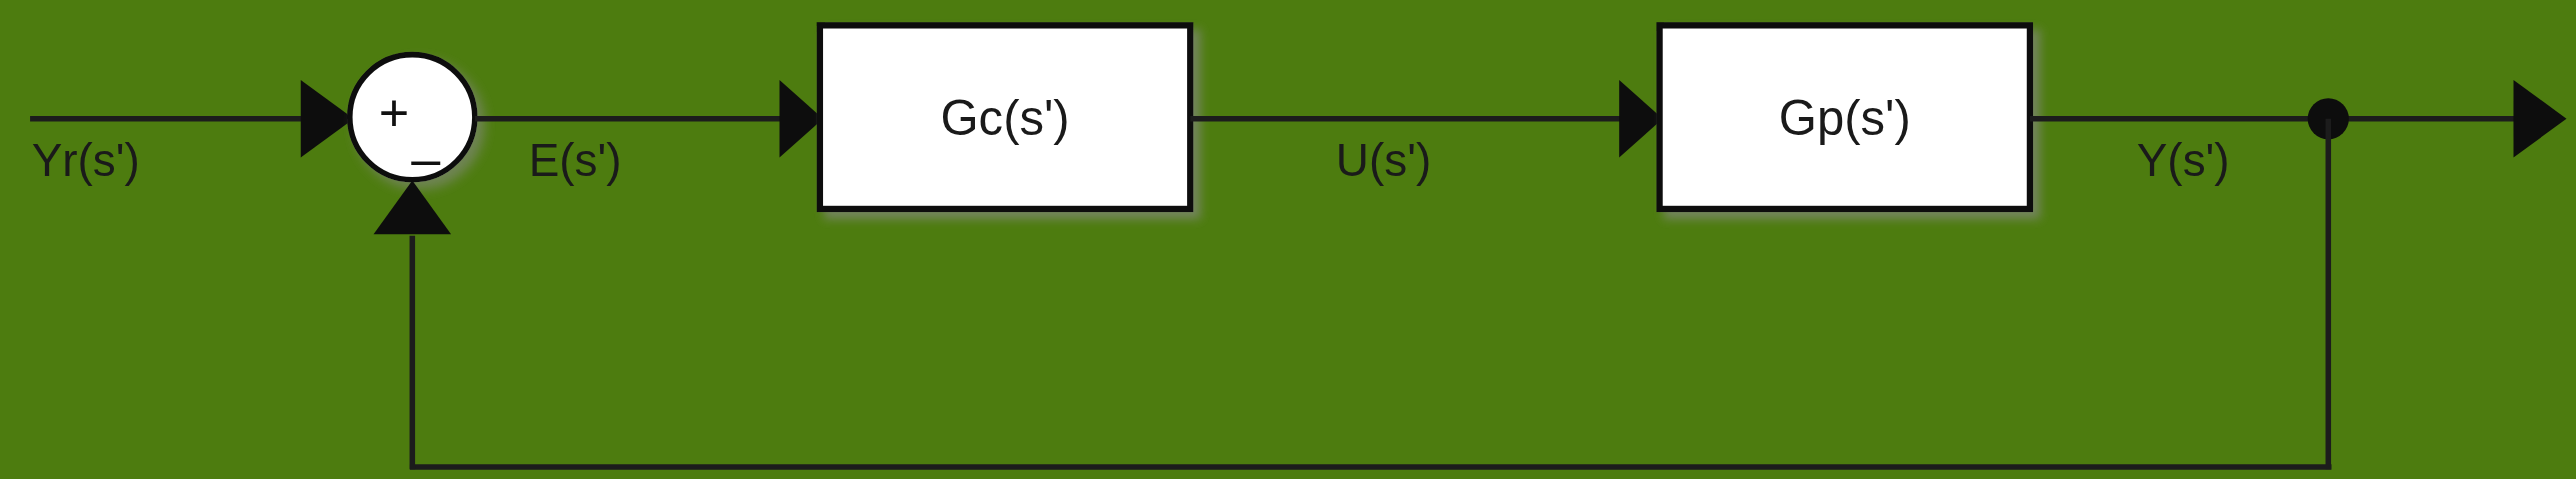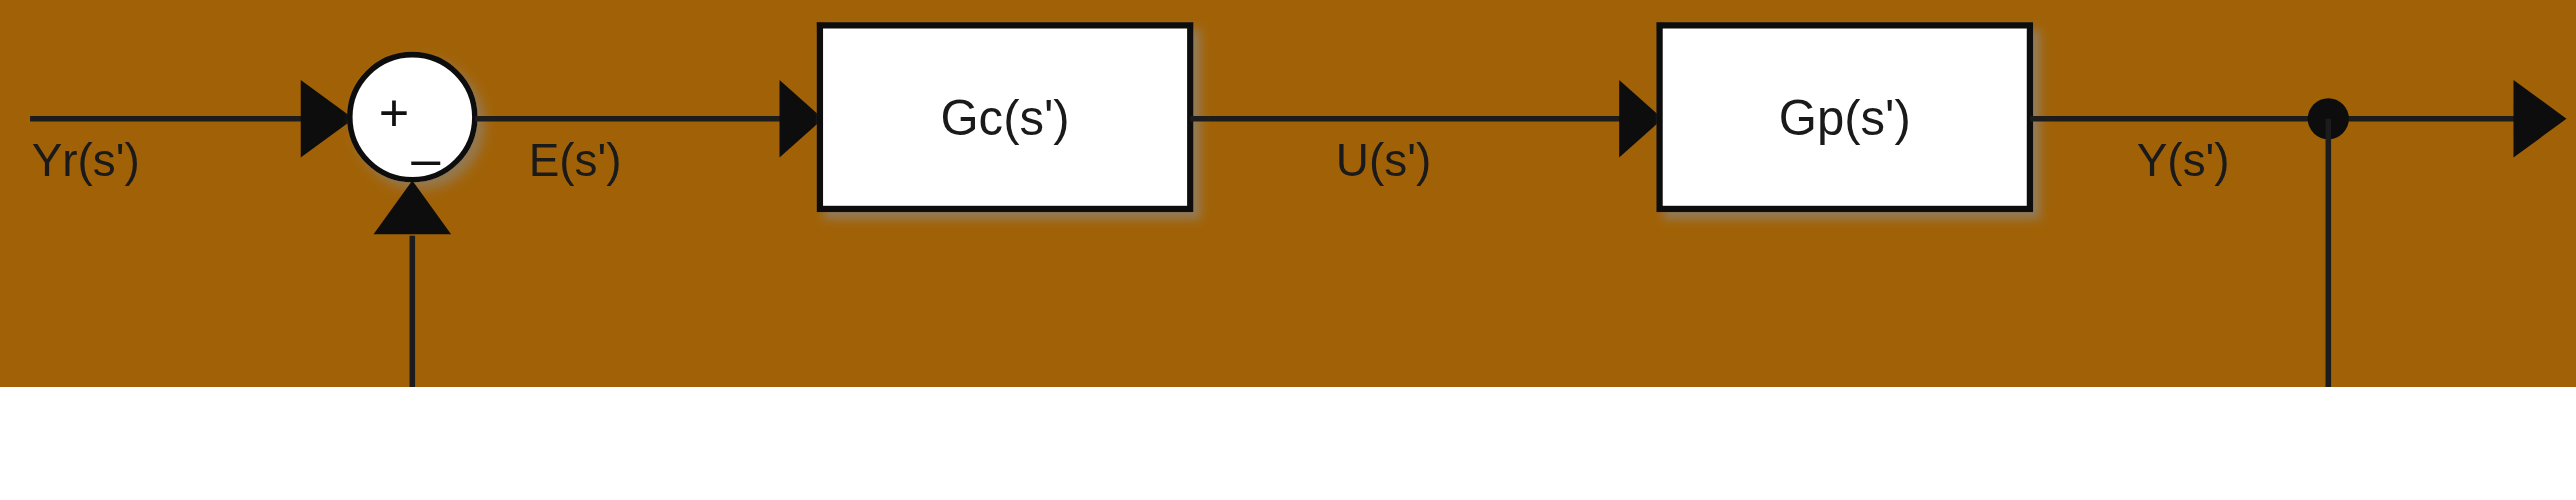--- a/index.html
+++ b/index.html
@@ -7,22 +7,22 @@
     margin: 0;
     padding: 0;
     background: #ffffff;
   }
   body {
     font-family: "Liberation Sans", sans-serif;
   }
   #diagram-root {
     position: relative;
     width: 2576px;
-    height: 387px;
-    background: #a16207;
+    height: 479px;
+    background: #4d7c0f;
     overflow: hidden;
   }
   #diagram-svg {
     position: absolute;
     top: 0;
     left: 0;
     width: 2576px;
     height: 501px;
     display: block;
   }

